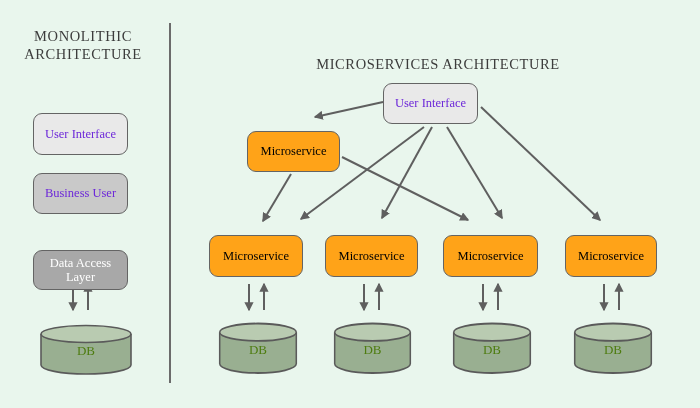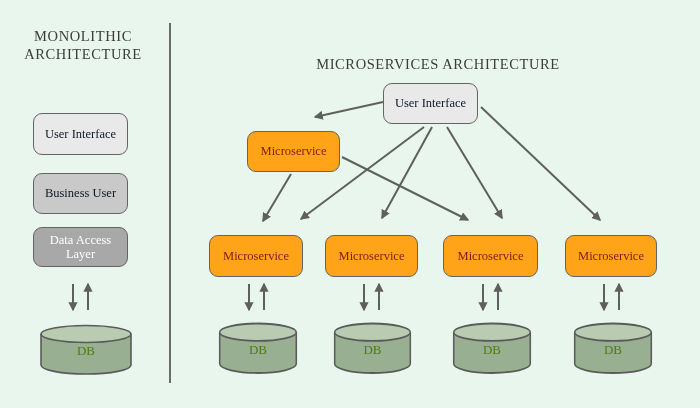--- a/index.html
+++ b/index.html
@@ -27,28 +27,28 @@
     background:#6b6b6b;
   }
   .node{
     position:absolute;
     box-sizing:border-box;
     border:1.5px solid #646464;
     border-radius:9px;
     display:flex;align-items:center;justify-content:center;
     text-align:center;
     font-size:12.5px;
-    color:#0f172a;
+    color:#6d28d9;
     line-height:1.15;
     padding:2px 4px;
   }
   .node.ui{background:#e9e9e9;}
   .node.bl{background:#c9c9c9;}
   .node.dal{background:#a8a8a8;color:#ffffff;}
-  .node.ms{background:#ffa318;color:#7f1d1d;}
+  .node.ms{background:#ffa318;color:#000000;}
   .db{
     position:absolute;
   }
   .db svg{position:absolute;left:0;top:0;width:100%;height:100%;}
   .db-label{
     position:absolute;
     left:0;right:0;
     top:52%;
     transform:translateY(-50%);
     text-align:center;
@@ -96,21 +96,21 @@
   <div class="title left">MONOLITHIC ARCHITECTURE</div>
   <div class="title right">MICROSERVICES ARCHITECTURE</div>
   <div class="divider"></div>
 
   <div class="node ui" style="left:33px;top:113px;width:95px;height:42px">
     <span>User Interface</span>
   </div>
   <div class="node bl" style="left:33px;top:173px;width:95px;height:41px">
     <span>Business User</span>
   </div>
-  <div class="node dal" style="left:33px;top:227px;width:95px;height:40px">
+  <div class="node dal" style="left:33px;top:250px;width:95px;height:40px">
     <span>Data Access Layer</span>
   </div>
 
   <div class="db" style="left:39px;top:324px;width:94px;height:52px">
     <svg viewBox="0 0 94 52" preserveAspectRatio="none">
       <path d="M2,10 v31 a45,9 0 0 0 90,0 v-31" fill="#99af91" stroke="#5a5a5a" stroke-width="1.6"></path>
       <ellipse cx="47" cy="10" rx="45" ry="8.5" fill="#b9cbb1" stroke="#5a5a5a" stroke-width="1.6"></ellipse>
     </svg>
     <span class="db-label">DB</span>
   </div>

